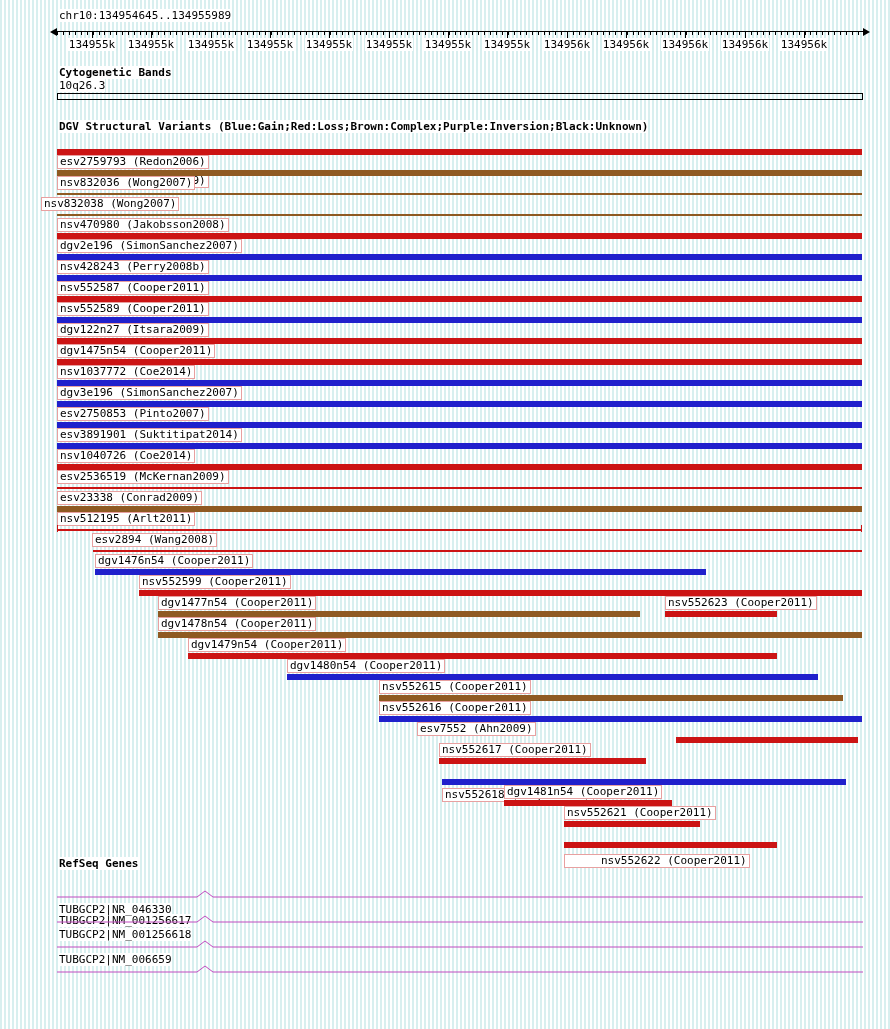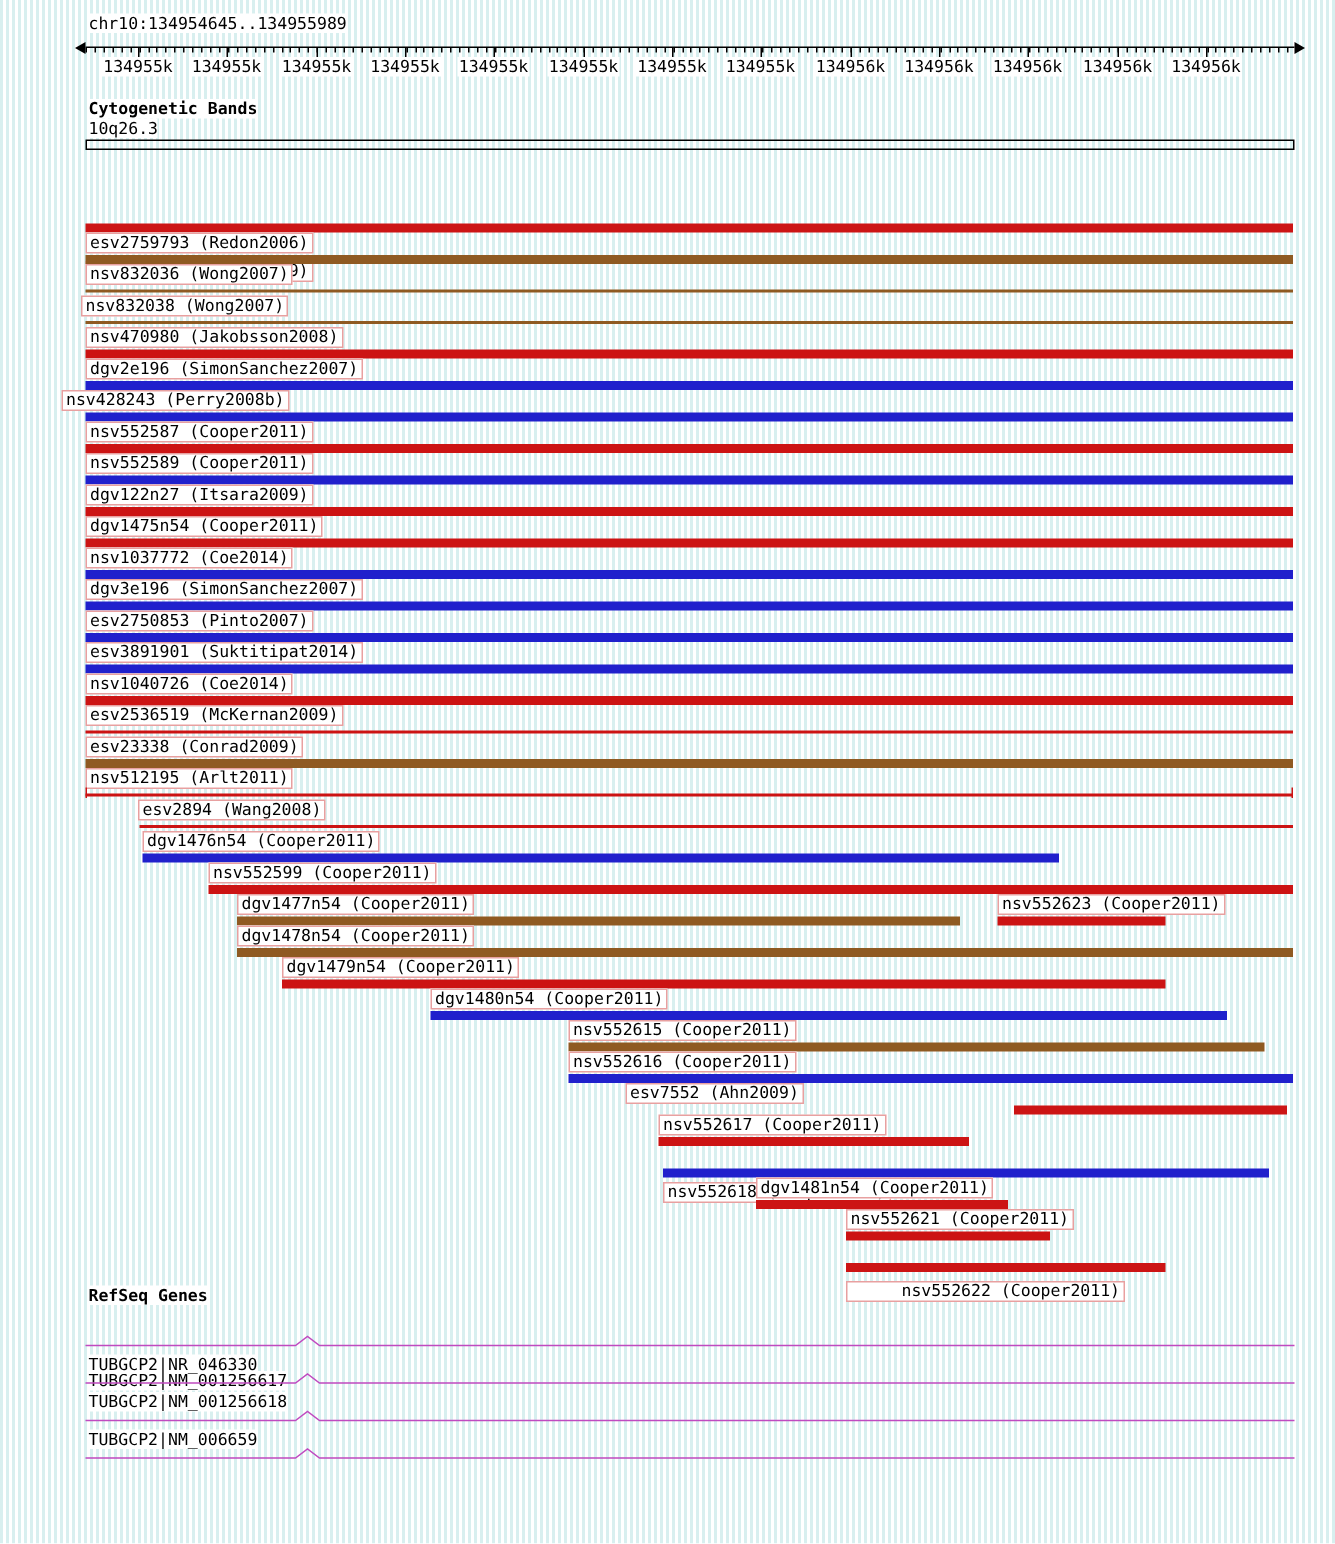--- a/index.html
+++ b/index.html
@@ -216,35 +216,36 @@
       <div class="abs tick major" style="left: 745px;"></div>
       <div class="abs tick-label txtbg" style="left: 721px;">134956k</div>
       <div class="abs tick major" style="left: 804px;"></div>
       <div class="abs tick-label txtbg" style="left: 780px;">134956k</div>
     </div>
 
   <div class="abs cyto-title txtbg bold">Cytogenetic Bands</div>
   <div class="abs band-label txtbg">10q26.3</div>
   <div class="abs band-box"></div>
 
+  <div class="abs dgv-title txtbg bold">DGV Structural Variants (Blue:Gain;Red:Loss;Brown:Complex;Purple:Inversion;Black:Unknown)</div>
 
   <div id="variants">
       <div class="abs vlabel" style="left: 57px; top: 134px; margin-top: 40px;">nsv528260 (Shaikh2009)</div>
       <div class="abs vbar thick" style="left: 57px; width: 805px; top: 149px; background: rgb(204, 20, 20);"></div>
       <div class="abs vlabel" style="left: 57px; top: 155px;">esv2759793 (Redon2006)</div>
       <div class="abs vbar thick" style="left: 57px; width: 805px; top: 170px; background: rgb(143, 90, 34);"></div>
       <div class="abs vlabel" style="left: 57px; top: 176px;">nsv832036 (Wong2007)</div>
       <div class="abs vbar thin" style="left: 57px; width: 805px; top: 193px; background: rgb(143, 90, 34);"></div>
-      <div class="abs vlabel" style="left: 54px; top: 197px;">nsv832038 (Wong2007)</div>
+      <div class="abs vlabel" style="left: 41px; top: 197px;">nsv832038 (Wong2007)</div>
       <div class="abs vbar thin" style="left: 57px; width: 805px; top: 214px; background: rgb(143, 90, 34);"></div>
       <div class="abs vlabel" style="left: 57px; top: 218px;">nsv470980 (Jakobsson2008)</div>
       <div class="abs vbar thick" style="left: 57px; width: 805px; top: 233px; background: rgb(204, 20, 20);"></div>
       <div class="abs vlabel" style="left: 57px; top: 239px;">dgv2e196 (SimonSanchez2007)</div>
       <div class="abs vbar thick" style="left: 57px; width: 805px; top: 254px; background: rgb(32, 32, 204);"></div>
-      <div class="abs vlabel" style="left: 41px; top: 260px;">nsv428243 (Perry2008b)</div>
+      <div class="abs vlabel" style="left: 57px; top: 260px;">nsv428243 (Perry2008b)</div>
       <div class="abs vbar thick" style="left: 57px; width: 805px; top: 275px; background: rgb(32, 32, 204);"></div>
       <div class="abs vlabel" style="left: 57px; top: 281px;">nsv552587 (Cooper2011)</div>
       <div class="abs vbar thick" style="left: 57px; width: 805px; top: 296px; background: rgb(204, 20, 20);"></div>
       <div class="abs vlabel" style="left: 57px; top: 302px;">nsv552589 (Cooper2011)</div>
       <div class="abs vbar thick" style="left: 57px; width: 805px; top: 317px; background: rgb(32, 32, 204);"></div>
       <div class="abs vlabel" style="left: 57px; top: 323px; text-align: right;">dgv122n27 (Itsara2009)</div>
       <div class="abs vbar thick" style="left: 57px; width: 805px; top: 338px; background: rgb(204, 20, 20);"></div>
       <div class="abs vlabel" style="left: 57px; top: 344px;">dgv1475n54 (Cooper2011)</div>
       <div class="abs vbar thick" style="left: 57px; width: 805px; top: 359px; background: rgb(204, 20, 20);"></div>
       <div class="abs vlabel" style="left: 57px; top: 365px;">nsv1037772 (Coe2014)</div>

